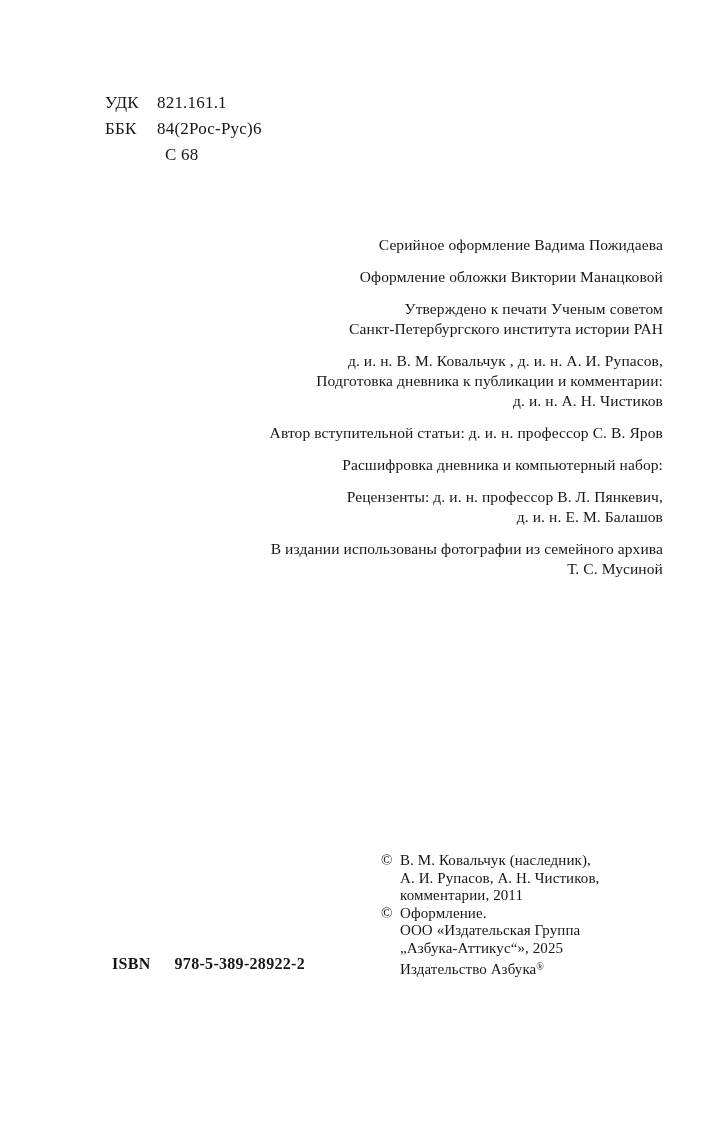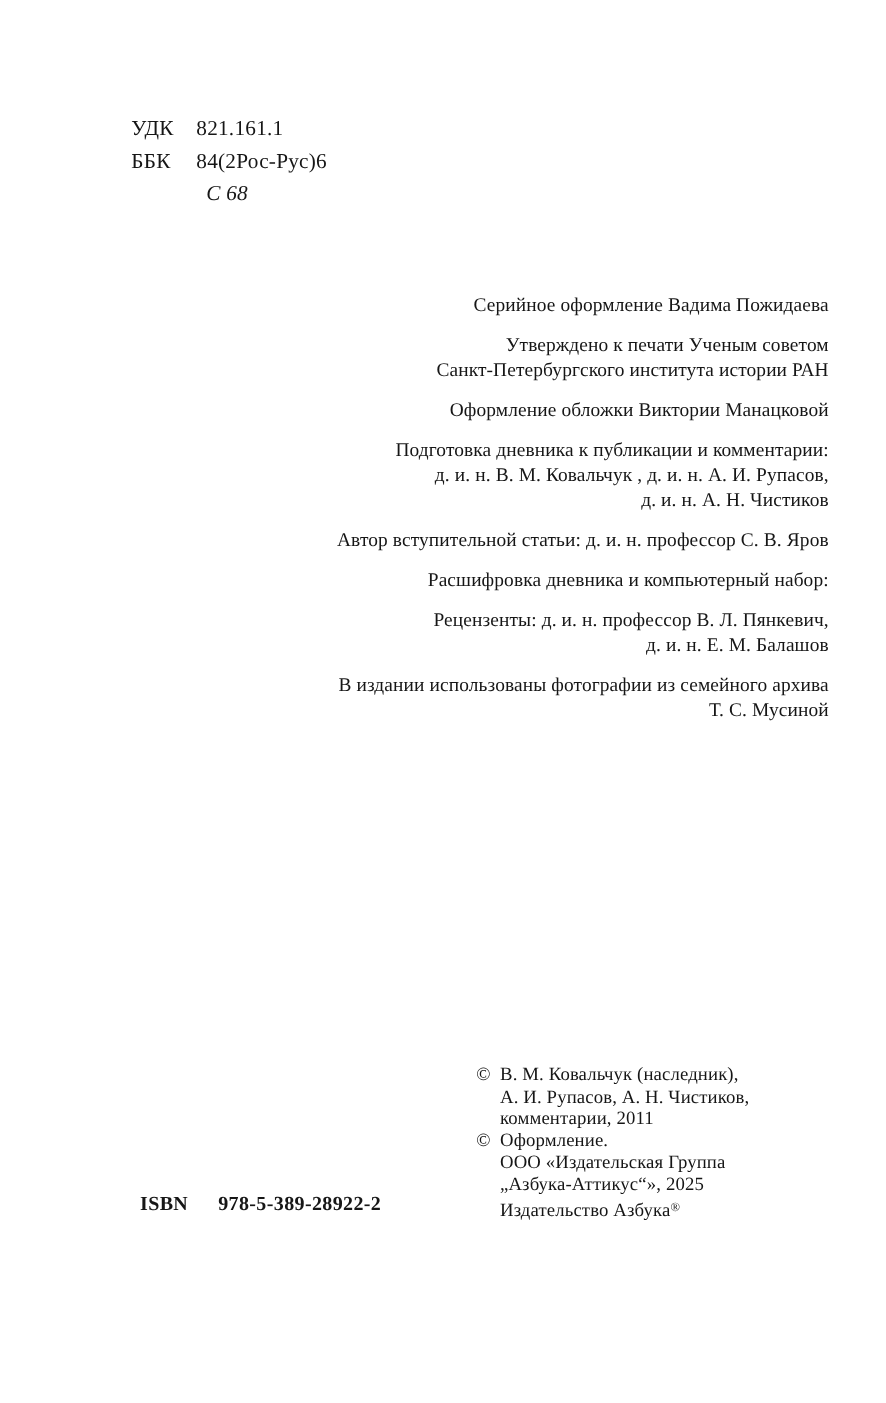--- a/index.html
+++ b/index.html
@@ -12,21 +12,21 @@
     overflow:hidden;
   }
   
   .classification{
     position:absolute;left:105px;top:90px;
     font-size:17px;line-height:26px;
     letter-spacing:0.2px;
   }
   .cls-row{display:flex;}
   .cls-label{width:52px;flex:none;}
-  .cls-sign{margin-left:60px;font-style:italic;}
+  .cls-sign{margin-left:60px;}
   
   .credits{
     position:absolute;left:73px;top:235px;width:590px;
     text-align:right;
     font-size:15.5px;line-height:20px;
     letter-spacing:0.1px;
   }
   .credit-p{margin:0 0 12px 0;}
   .credit-line{white-space:nowrap;}
   
@@ -64,29 +64,29 @@
     <div class="cls-row">
       <span class="cls-sign">С 68</span>
     </div>
   </div>
 
   <div class="credits">
     <div class="credit-p">
       <div class="credit-line">Серийное оформление Вадима Пожидаева</div>
     </div>
     <div class="credit-p">
+      <div class="credit-line">Оформление обложки Виктории Манацковой</div>
+    </div>
+    <div class="credit-p">
       <div class="credit-line">Утверждено к печати Ученым советом</div>
       <div class="credit-line">Санкт-Петербургского института истории РАН</div>
     </div>
     <div class="credit-p">
-      <div class="credit-line">Оформление обложки Виктории Манацковой</div>
-    </div>
-    <div class="credit-p">
+      <div class="credit-line">д. и. н. В. М. Ковальчук , д. и. н. А. И. Рупасов,</div>
       <div class="credit-line">Подготовка дневника к публикации и комментарии:</div>
-      <div class="credit-line">д. и. н. В. М. Ковальчук , д. и. н. А. И. Рупасов,</div>
       <div class="credit-line">д. и. н. А. Н. Чистиков</div>
     </div>
     <div class="credit-p">
       <div class="credit-line">Автор вступительной статьи: д. и. н. профессор С. В. Яров</div>
     </div>
     <div class="credit-p">
       <div class="credit-line">Расшифровка дневника и компьютерный набор:</div>
     </div>
     <div class="credit-p">
       <div class="credit-line">Рецензенты: д. и. н. профессор В. Л. Пянкевич,</div>

